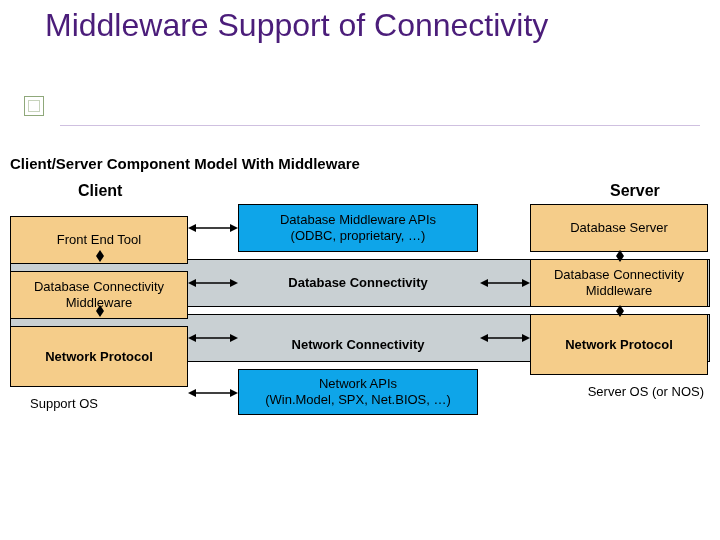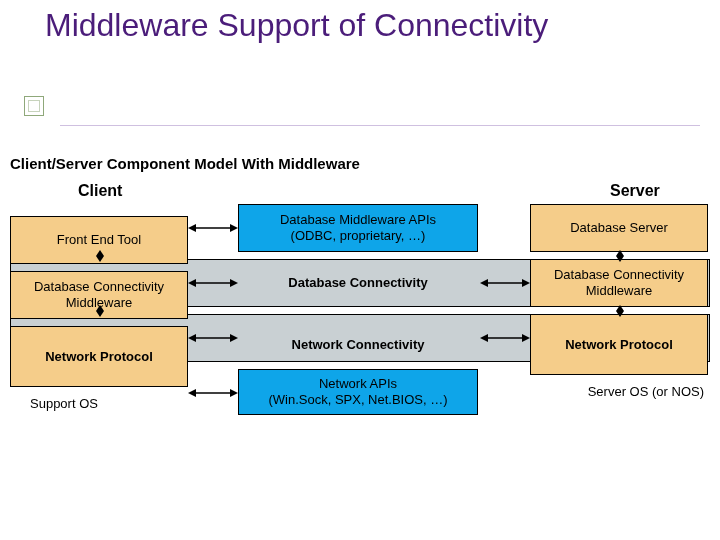--- a/index.html
+++ b/index.html
@@ -172,21 +172,21 @@
     <polygon class="arrow-head" points="50,6 42,2 42,10"></polygon>
   </svg>
   <svg class="arrow" style="left:470px; top:150px;" width="50" height="12">
     <line class="arrow-line" x1="4" y1="6" x2="46" y2="6"></line>
     <polygon class="arrow-head" points="0,6 8,2 8,10"></polygon>
     <polygon class="arrow-head" points="50,6 42,2 42,10"></polygon>
   </svg>
 
   <div class="box noborder c-left r4 z1" style="text-align:left;justify-content:flex-start;padding-left:20px">Support OS</div>
   <div class="box white c-mid r4 z1" style="white-space:pre-line">Network APIs
-(Win.Sock, SPX, Net.BIOS, …)</div>
+(Win.Model, SPX, Net.BIOS, …)</div>
   <div class="box noborder c-right r4 z1" style="text-align:right;justify-content:flex-end;padding-right:4px">Server OS (or NOS)</div>
 
   <svg class="arrow" style="left:178px; top:205px;" width="50" height="12">
     <line class="arrow-line" x1="4" y1="6" x2="46" y2="6"></line>
     <polygon class="arrow-head" points="0,6 8,2 8,10"></polygon>
     <polygon class="arrow-head" points="50,6 42,2 42,10"></polygon>
   </svg>
 
   <svg class="arrow" style="left:84px; top:68px;" width="12" height="12">
     <line class="arrow-line" x1="6" y1="2" x2="6" y2="10"></line>

